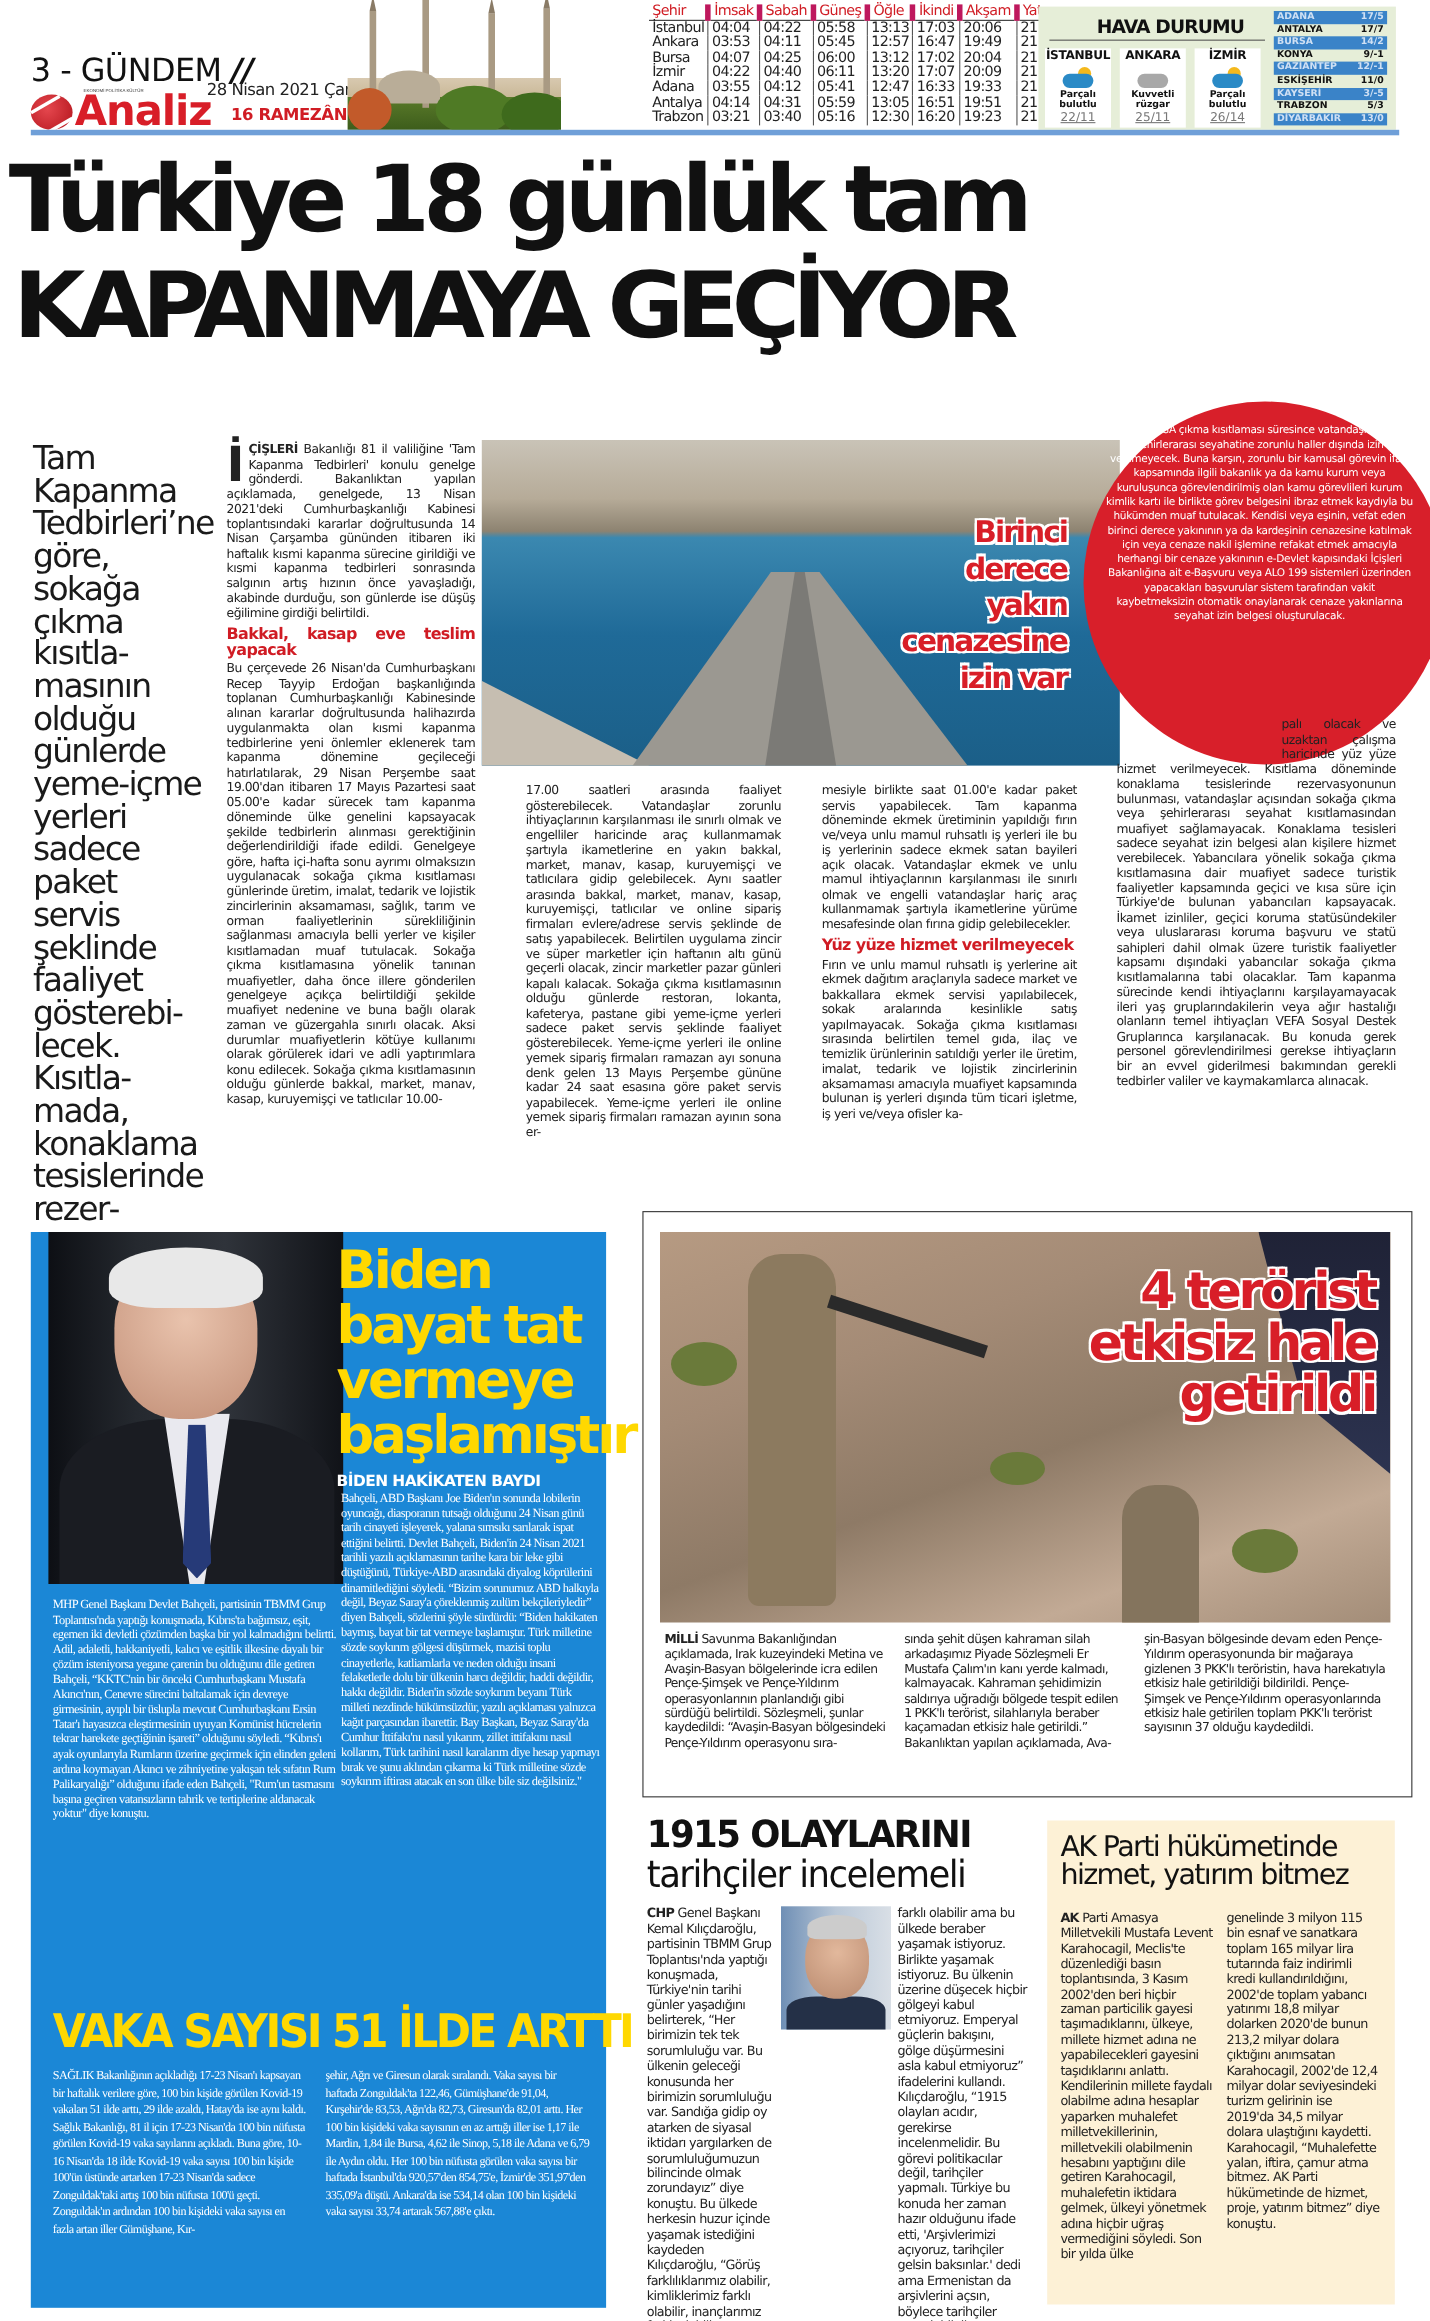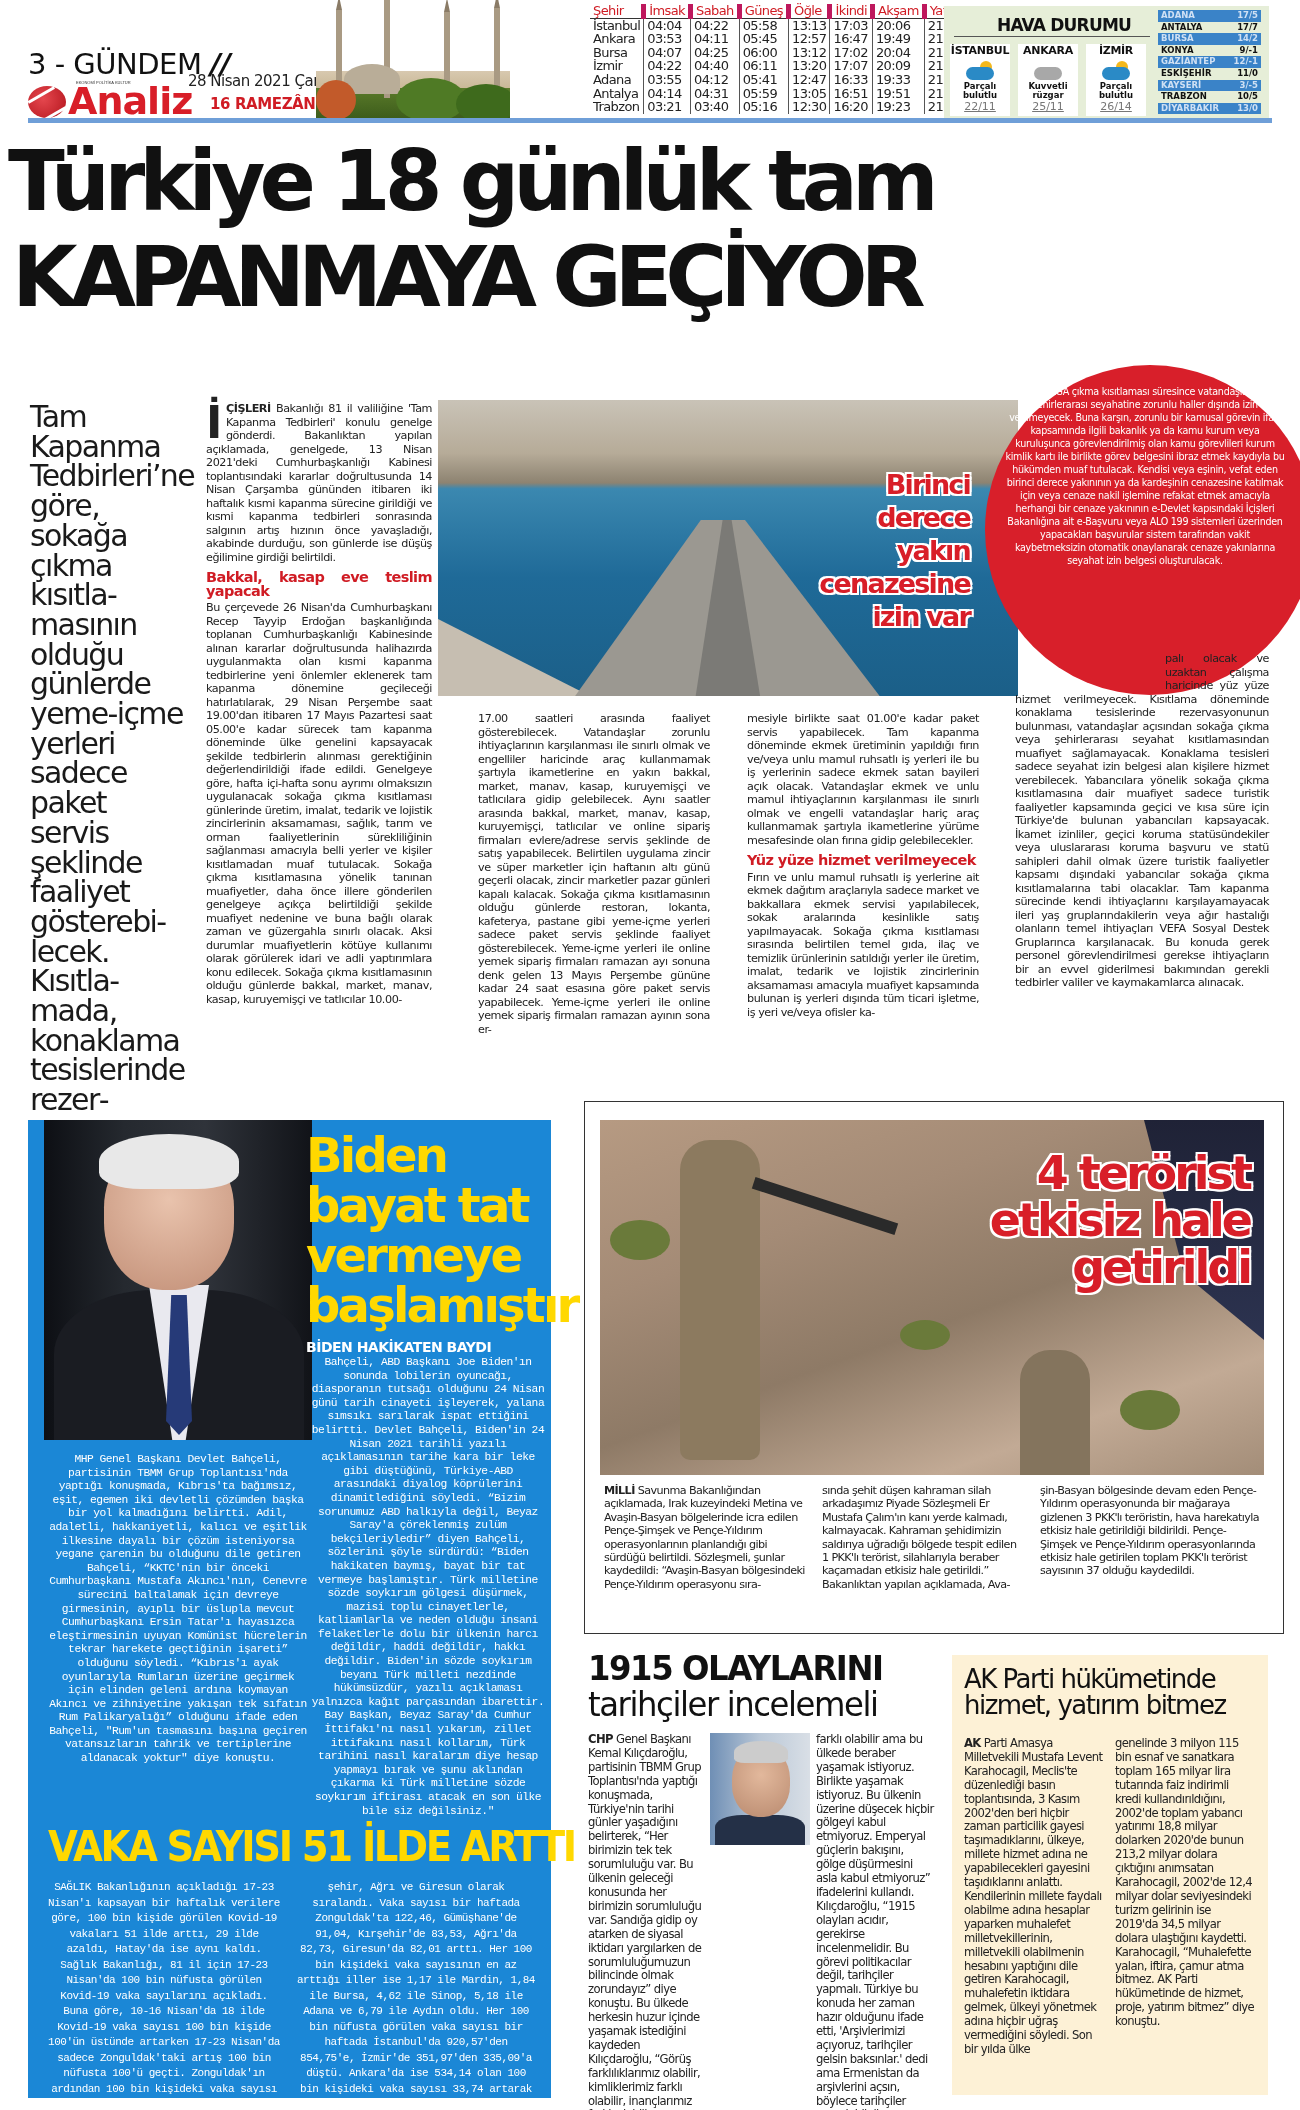--- a/index.html
+++ b/index.html
@@ -61,21 +61,21 @@
 
 #blue-box{left:28px;top:1120px;width:523px;height:978px;background:#1b87d6}
 #bahceli-photo{left:44px;top:1120px;width:268px;height:320px;overflow:hidden;background:linear-gradient(90deg,#0d0f14 0%,#25292f 30%,#2f333a 60%,#111318 100%)}
 #bahceli-photo .head{position:absolute;left:60px;top:20px;width:130px;height:150px;border-radius:45%;background:radial-gradient(circle at 50% 40%,#e9c3ad,#c28f77)}
 #bahceli-photo .hair{position:absolute;left:55px;top:14px;width:140px;height:55px;border-radius:50% 50% 30% 30%;background:#e8e8e8}
 #bahceli-photo .suit{position:absolute;left:10px;top:170px;width:250px;height:160px;border-radius:40% 40% 0 0;background:#1a1c22}
 #bahceli-photo .shirt{position:absolute;left:105px;top:165px;width:60px;height:160px;background:#e9e9ef;clip-path:polygon(0 0,100% 0,60% 100%,40% 100%)}
 #bahceli-photo .tie{position:absolute;left:122px;top:175px;width:26px;height:140px;background:#263a78;clip-path:polygon(20% 0,80% 0,100% 90%,50% 100%,0 90%)}
 #biden-head{left:306px;top:1130px;width:260px;font-size:48px;line-height:50px;font-weight:900;color:#ffd800;font-family:"DejaVu Sans",sans-serif;letter-spacing:-2.8px}
 #biden-sub{left:306px;top:1339px;font-size:14px;font-weight:700;color:#fff;font-family:"DejaVu Sans",sans-serif;letter-spacing:-0.5px}
-.bcol{position:absolute;color:#fff;font-family:Liberation Mono, monospace;font-size:11.3px;line-height:13.6px;letter-spacing:-0.5px;text-align:center}
+.bcol{position:absolute;color:#fff;font-family:Liberation Serif, serif;font-size:11.3px;line-height:13.6px;letter-spacing:-0.5px;text-align:left}
 #vaka-head{left:48px;top:1822px;font-size:42px;font-weight:700;color:#ffd800;font-family:"DejaVu Sans",sans-serif;letter-spacing:-2.6px;transform:scaleX(0.92);transform-origin:left}
 
 #terror-box{left:584px;top:1101px;width:700px;height:533px;border:1.5px solid #333}
 #terror-photo{left:600px;top:1120px;width:664px;height:355px;overflow:hidden;background:linear-gradient(160deg,#b69a82 0%,#a48b76 30%,#8e7a66 55%,#c2aa95 80%,#a38d78 100%)}
 #terror-photo .sky{position:absolute;right:0;top:0;width:200px;height:220px;background:linear-gradient(180deg,#1f2236,#2c3350);clip-path:polygon(40% 0,100% 0,100% 100%,60% 70%)}
 #terror-photo .sold1{position:absolute;left:80px;top:20px;width:80px;height:320px;background:#8c7a5f;border-radius:30px 30px 10px 10px}
 #terror-photo .gun{position:absolute;left:150px;top:80px;width:150px;height:12px;background:#2a2a2a;transform:rotate(18deg)}
 #terror-photo .sold2{position:absolute;left:420px;top:230px;width:70px;height:130px;background:#84745d;border-radius:30px 30px 6px 6px}
 #terror-photo .bush{position:absolute;border-radius:50%;background:#6a7a3a}
 #terror-head{left:880px;top:1150px;width:370px;text-align:right;font-size:46px;line-height:47px;font-weight:900;color:#d81e28;font-family:"DejaVu Sans",sans-serif;letter-spacing:-3px;text-shadow:2px 2px 0 #fff,-2px -2px 0 #fff,2px -2px 0 #fff,-2px 2px 0 #fff,0 2px 0 #fff,0 -2px 0 #fff}
@@ -259,21 +259,21 @@
       <div class="r">
         <span>ESKİŞEHİR</span>
         <span>11/0</span>
       </div>
       <div class="r b">
         <span>KAYSERİ</span>
         <span>3/-5</span>
       </div>
       <div class="r">
         <span>TRABZON</span>
-        <span>10/5</span>
+        <span>5/3</span>
       </div>
       <div class="r b">
         <span>DİYARBAKIR</span>
         <span>13/0</span>
       </div>
     </div>
 </div>
 <div class="abs" id="topbar"></div>
 
 <div class="abs" id="headline1">Türkiye 18 günlük tam</div>

